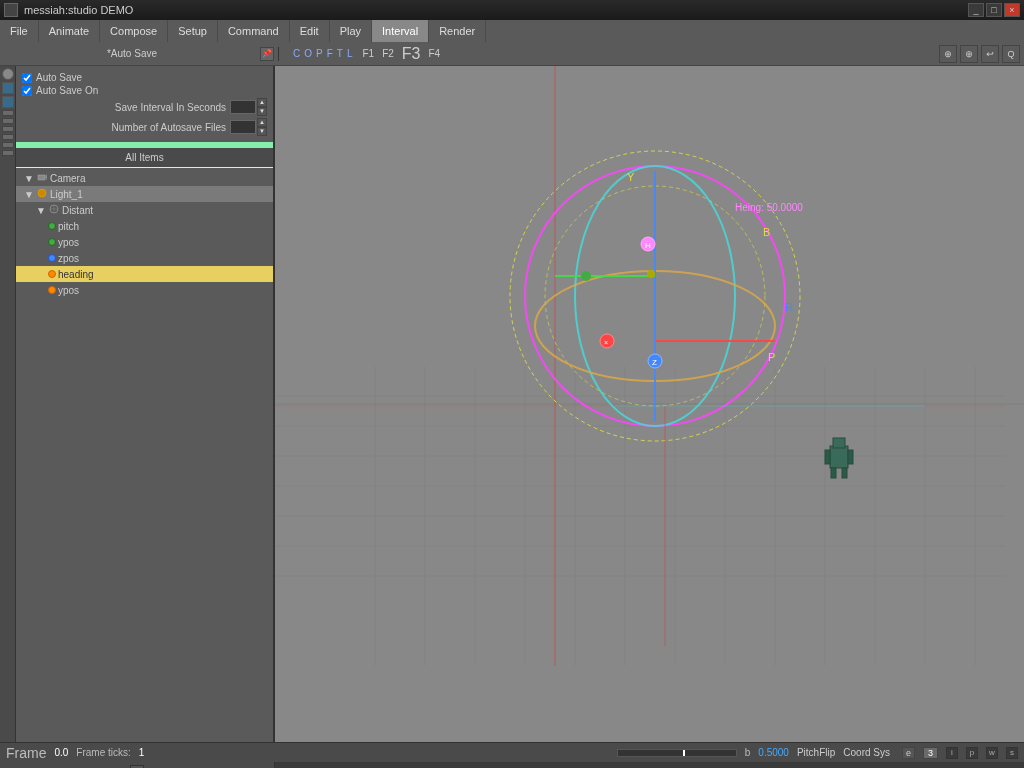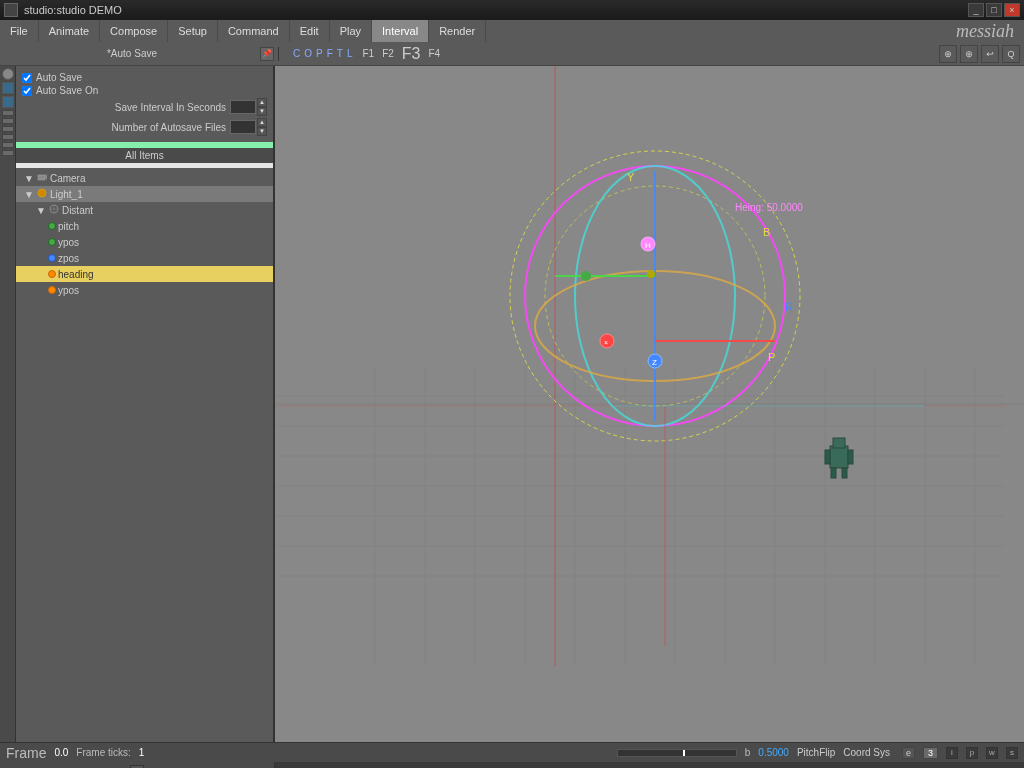--- a/index.html
+++ b/index.html
@@ -55,21 +55,21 @@
       width: 30px; height: 14px; font-size: 10px; background: #333; color: #fff;
       border: 1px solid #666; margin-left: 4px; text-align: center;
     }
     .cb-row { display: flex; align-items: center; gap: 4px; margin: 2px 0; }
     .cb-row label { font-size: 10px; color: #ccc; }
 
     
     #scene-header {
       height: 20px; background: #4a4a4a; display: flex; align-items: center;
       justify-content: center; font-size: 10px; color: #ccc;
-      border-bottom: 5px solid #e5e5e5;
+      border-bottom: 1px solid #e5e5e5;
     }
     #scene-tree {
       flex: 1; overflow-y: auto; background: #5a5a5a; padding: 2px 0;
     }
     .tree-row {
       display: flex; align-items: center; height: 16px; padding-left: 4px;
       cursor: pointer; font-size: 10px; color: #ccc;
     }
     .tree-row.selected { background: #7a7a7a; }
     .tree-row.highlighted { background: #e8d060; color: #333; }
@@ -97,42 +97,39 @@
       transform: rotate(-10deg); pointer-events: none;
       font-family: serif;
     }
   </style>
 </head>
 <body>
 
 <div id="titlebar">
   <div class="title">
     <div class="title-icon"></div>
-    <span>studio:studio DEMO</span>
+    <span>messiah:studio DEMO</span>
   </div>
   <div class="win-controls">
     <div class="win-btn">_</div>
     <div class="win-btn">□</div>
     <div class="win-btn close">×</div>
   </div>
 </div>
 
 <div id="menubar">
   <div class="menu-item">File</div>
   <div class="menu-item">Animate</div>
   <div class="menu-item">Compose</div>
   <div class="menu-item">Setup</div>
   <div class="menu-item">Command</div>
   <div class="menu-item">Edit</div>
   <div class="menu-item">Play</div>
   <div class="menu-item customize">Interval</div>
   <div class="menu-item">Render</div>
-  <div style="flex:1; display:flex; justify-content:flex-end; align-items:center; padding-right:10px;">
-    <span style="font-size:18px; font-style:italic; color:#bbb; font-family:serif;">messiah</span>
-  </div>
 </div>
 
 <div id="toolbar">
   <div style="width:275px; display:flex; align-items:center; border-right:1px solid #333; padding-right:4px;">
     <span style="font-size:10px; color:#ccc; flex:1; text-align:center;">*Auto Save</span>
     <div style="width:14px; height:14px; background:#666; border:1px solid #444; display:flex; align-items:center; justify-content:center; font-size:8px; color:#ccc;">📌</div>
   </div>
   <div style="width:10px;"></div>
   <span style="font-size:10px; color:#88aaff; margin-right:2px;">C</span>
   <span style="font-size:10px; color:#88aaff; margin-right:2px;">O</span>

